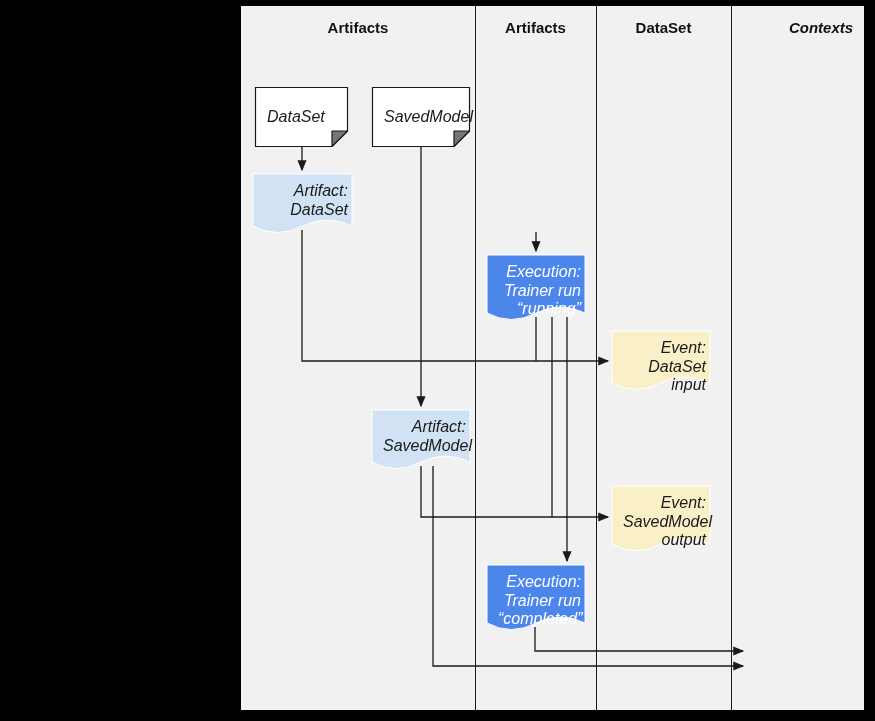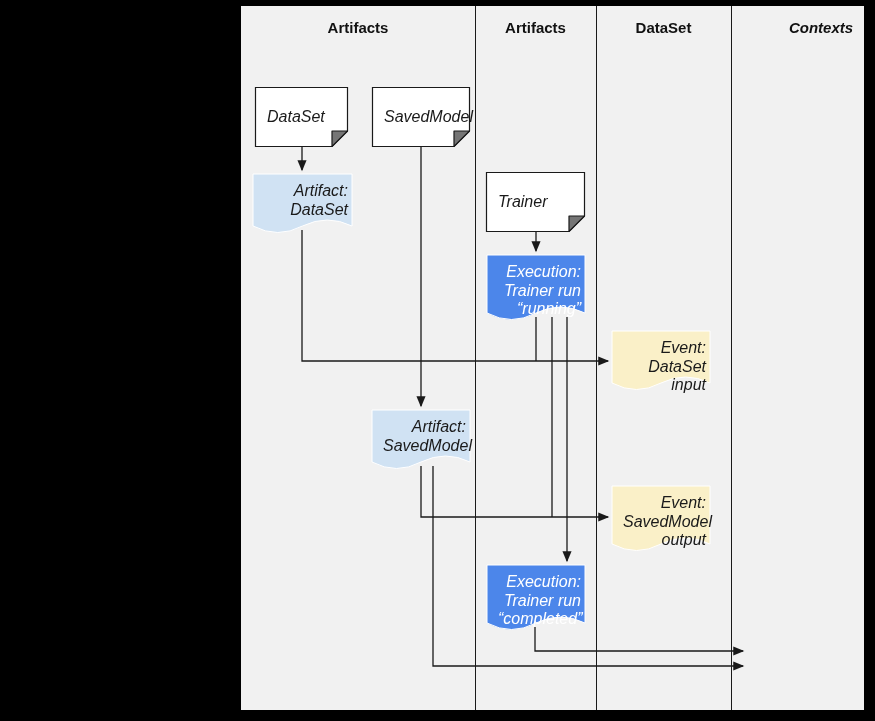--- a/index.html
+++ b/index.html
@@ -64,27 +64,20 @@
       </svg>
       <div class="label" style="color: rgb(26, 26, 26);">DataSet</div>
     </div>
     <div class="node doc" style="left: 131px; top: 81px; width: 98px; height: 60px;">
       <svg width="98" height="60">
         <path d="M0.5,0.5 L97.5,0.5 L97.5,44 L82,59.5 L0.5,59.5 Z" fill="#ffffff" stroke="#1a1a1a" stroke-width="1.2"></path>
       <path d="M82,59.5 L97.5,44 L82,44 Z" fill="#757575" stroke="#1a1a1a" stroke-width="1.2" stroke-linejoin="round"></path>
       </svg>
       <div class="label" style="color: rgb(26, 26, 26);">SavedModel</div>
     </div>
-    <div class="node doc" style="left: 245px; top: 166px; width: 99px; height: 60px;">
-      <svg width="99" height="60">
-        <path d="M0.5,0.5 L98.5,0.5 L98.5,44 L83,59.5 L0.5,59.5 Z" fill="#ffffff" stroke="#1a1a1a" stroke-width="1.2"></path>
-      <path d="M83,59.5 L98.5,44 L83,44 Z" fill="#757575" stroke="#1a1a1a" stroke-width="1.2" stroke-linejoin="round"></path>
-      </svg>
-      <div class="label" style="color: rgb(26, 26, 26);">Trainer</div>
-    </div>
     <div class="node tape" style="left: 12px; top: 168px; width: 99px; height: 64px;">
       <svg width="99" height="64">
         <path d="M0,0 L99,0 L99,52 Q74.25,40 49.5,52 Q24.75,65 0,52 Z" fill="#d0e2f3" stroke="#ffffff" stroke-width="1"></path>
       </svg>
       <div class="label" style="color: rgb(26, 26, 26);">Artifact:
 DataSet</div>
     </div>
     <div class="node tape" style="left: 246px; top: 249px; width: 98px; height: 70px;">
       <svg width="98" height="70">
         <path d="M0,0 L98,0 L98,58 Q73.5,46 49,58 Q24.5,71 0,58 Z" fill="#4c86ea" stroke="#ffffff" stroke-width="1"></path>

